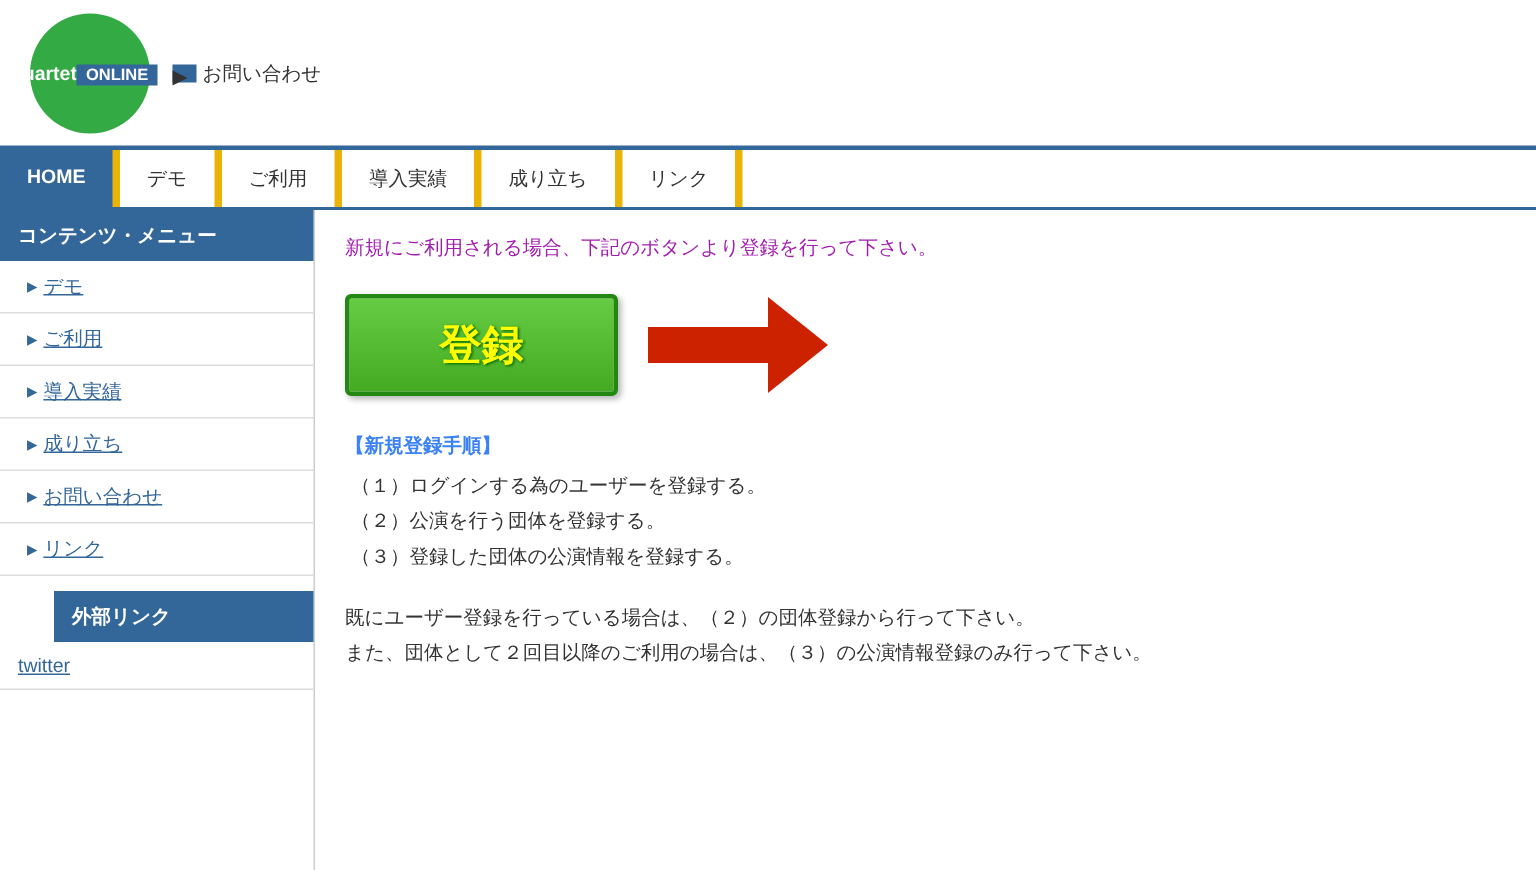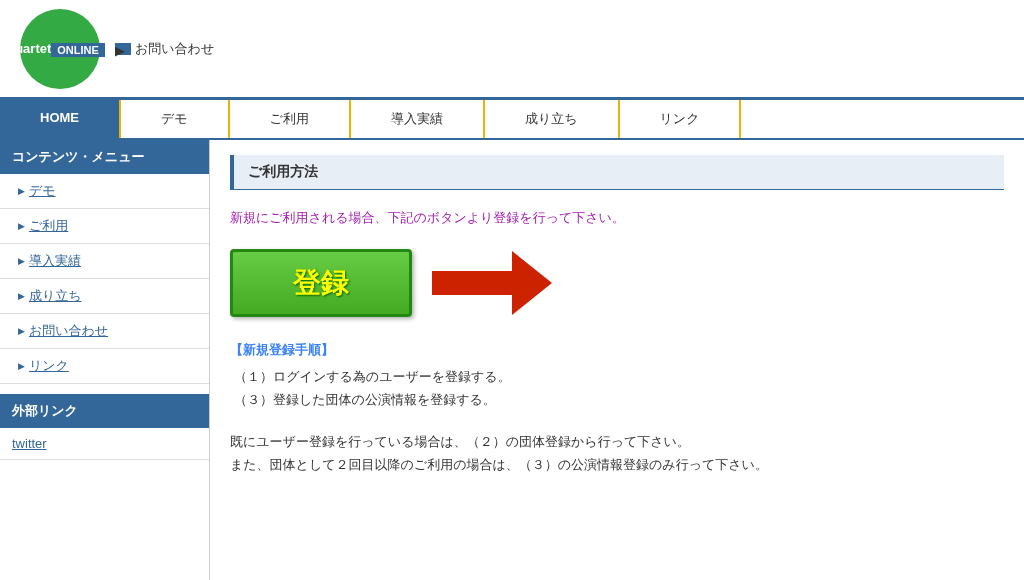--- a/index.html
+++ b/index.html
@@ -53,22 +53,22 @@
       display: inline-block;
     }
 
     
     #nav {
       display: flex;
       background: #fff;
       border-bottom: 2px solid #336699;
     }
     .nav-item {
-      padding: 10px 40px;
-      border-right: 2px solid #eab308;
+      padding: 10px 18px;
+      border-right: 5px solid #eab308;
       cursor: pointer;
       font-size: 13px;
       color: #333;
       white-space: nowrap;
     }
     .nav-item:first-child {
       background: #336699;
       color: #fff;
       font-weight: bold;
     }
@@ -108,20 +108,21 @@
       color: #336699;
     }
     .sidebar-item a { color: #336699; text-decoration: underline; }
     .sidebar-section-header-2 {
       background: #336699;
       color: #fff;
       padding: 8px 12px;
       font-size: 13px;
       font-weight: bold;
       margin-top: 10px;
+      margin-left: 36px;
     }
     .sidebar-external-item {
       padding: 8px 12px 8px 12px;
       border-bottom: 1px solid #ddd;
       font-size: 13px;
       color: #336699;
       cursor: pointer;
     }
     .sidebar-external-item a { color: #336699; text-decoration: underline; }
 
@@ -253,34 +254,34 @@
         <a>お問い合わせ</a>
       </div>
     <div class="sidebar-item">
         <a>リンク</a>
       </div>
     <div class="sidebar-section-header-2">外部リンク</div>
     <div class="sidebar-external-item"><a>twitter</a></div>
   </div>
 
   <div id="main">
-    <div class="page-title-box">ご利用方法</div>
     <p class="intro-text">新規にご利用される場合、下記のボタンより登録を行って下さい。</p>
 
     <div class="register-area">
       <button class="register-btn">登録</button>
       <div class="arrow-container">
         <div class="arrow-body"></div>
         <div class="arrow-head"></div>
       </div>
     </div>
 
     <div class="steps-section">
       <div class="steps-title">【新規登録手順】</div>
       <div class="step-item">（１）ログインする為のユーザーを登録する。</div>
+      <div class="step-item">（２）公演を行う団体を登録する。</div>
       <div class="step-item">（３）登録した団体の公演情報を登録する。</div>
     </div>
 
     <div class="note-section">
       <div class="note-text">既にユーザー登録を行っている場合は、（２）の団体登録から行って下さい。</div>
       <div class="note-text">また、団体として２回目以降のご利用の場合は、（３）の公演情報登録のみ行って下さい。</div>
     </div>
   </div>
 
 </div>

